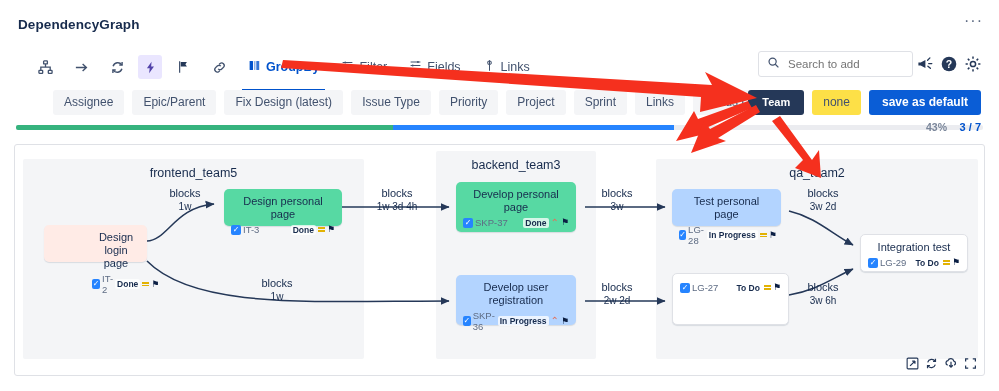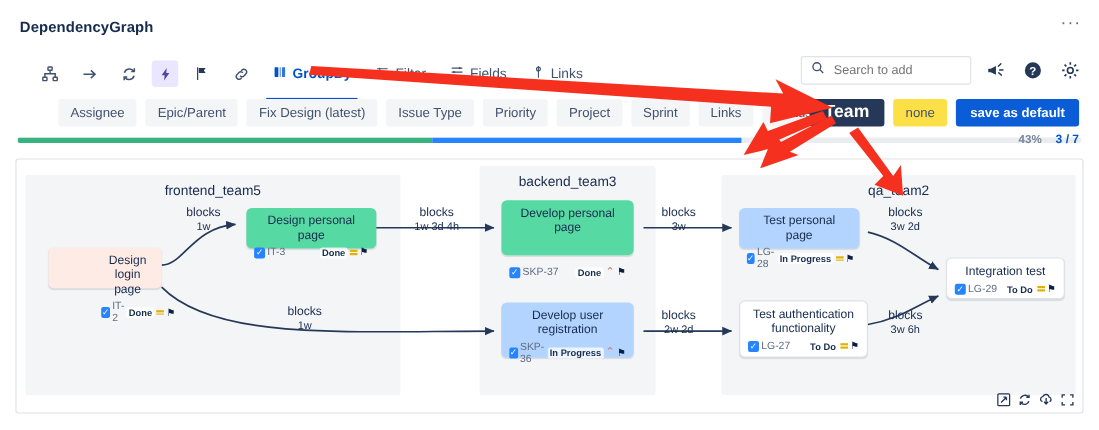--- a/index.html
+++ b/index.html
@@ -60,21 +60,21 @@
   .tb-item.active { color: #0052CC; font-weight: bold; }
   .tb-item.active::after {
     content: ""; position: absolute;
     left: 2px; right: 2px; bottom: -7px; height: 2.5px;
     background: #0052CC;
   }
   .tb-item .lbl { white-space: nowrap; }
 
   .toolbar-right {
     position: absolute; right: 14px; top: 3px;
-    display: flex; align-items: center; gap: 10px; padding-left: 21px;
+    display: flex; align-items: center;  padding-left: 21px;
   }
   .search-box {
     width: 155px; height: 26px;
     border: 1px solid #DFE1E6; border-radius: 3px;
     background: #fff;
     display: flex; align-items: center; gap: 6px;
     padding: 0 8px;
   }
   .search-box input {
     border: none; outline: none; background: transparent;
@@ -106,21 +106,21 @@
   }
   .chip.obscured { color:#42526E; }
   .chips-right {
     position: absolute; right: 18px;
     display: flex; align-items: center; gap: 8px;
   }
   .btn-dark {
     background: #253858; color: #fff;
     border-radius: 3px; height: 25px; padding: 0 14px;
     display: flex; align-items: center;
-    font-size: 16px; font-weight: bold; cursor: pointer;
+    font-size: 11px; font-weight: bold; cursor: pointer;
   }
   .btn-plain {
     background: #fde047; color: #42526E;
     border-radius: 3px; height: 25px; padding: 0 11px;
     display: flex; align-items: center;
     font-size: 12px; cursor: pointer;
   }
   .btn-blue {
     background: #0A5DD6; color: #fff;
     border-radius: 3px; height: 25px; padding: 0 13px;
@@ -492,21 +492,21 @@
         <span class="status">Done</span>
         <span class="prio-bars">
             <i></i>
             <i></i>
           </span>
         <span class="flag-ic">⚑</span>
       </div>
     </div>
   </div>
 
-  <div class="node n-green" style="left: 441px; top: 37px; width: 120px; height: 50px; background: rgb(87, 217, 163); gap: 25px;">
+  <div class="node n-green" style="left: 441px; top: 37px; width: 120px; height: 50px; background: rgb(87, 217, 163);">
     <div class="n-title">Develop personal page</div>
     <div class="n-foot">
       <div class="n-left">
         <span class="chk">✓</span>
         <span class="n-key">SKP-37</span>
       </div>
       <div class="n-right">
         <span class="status">Done</span>
         <span class="arc-ic">⌃</span>
         <span class="flag-ic">⚑</span>
@@ -541,21 +541,20 @@
         <span class="prio-bars">
             <i></i>
             <i></i>
           </span>
         <span class="flag-ic">⚑</span>
       </div>
     </div>
   </div>
 
   <div class="node n-white" style="left: 657px; top: 128px; width: 117px; height: 52px; background: rgb(255, 255, 255);">
-    <div class="n-title">Test authentication functionality</div>
     <div class="n-foot">
       <div class="n-left">
         <span class="chk">✓</span>
         <span class="n-key">LG-27</span>
       </div>
       <div class="n-right">
         <span class="status">To Do</span>
         <span class="prio-bars">
             <i></i>
             <i></i>

